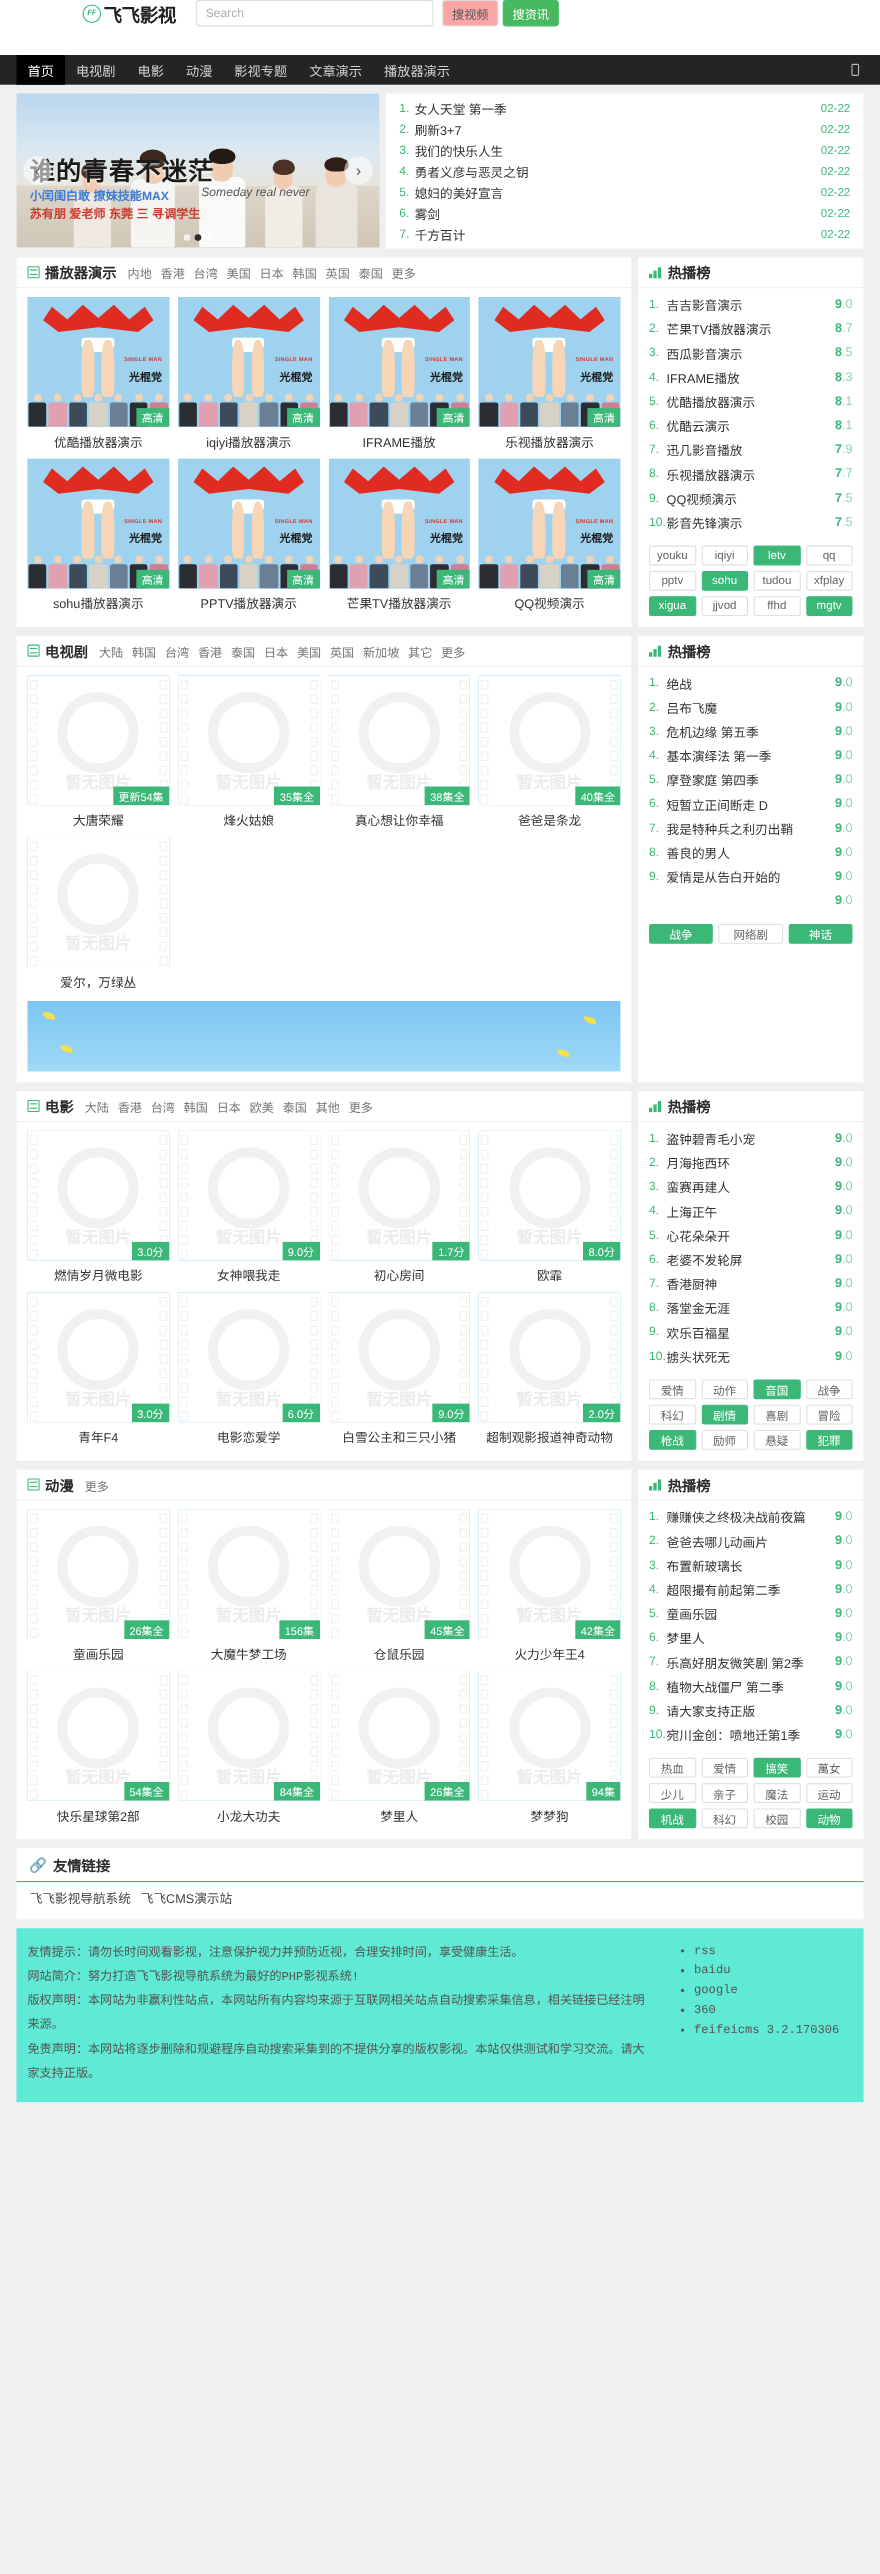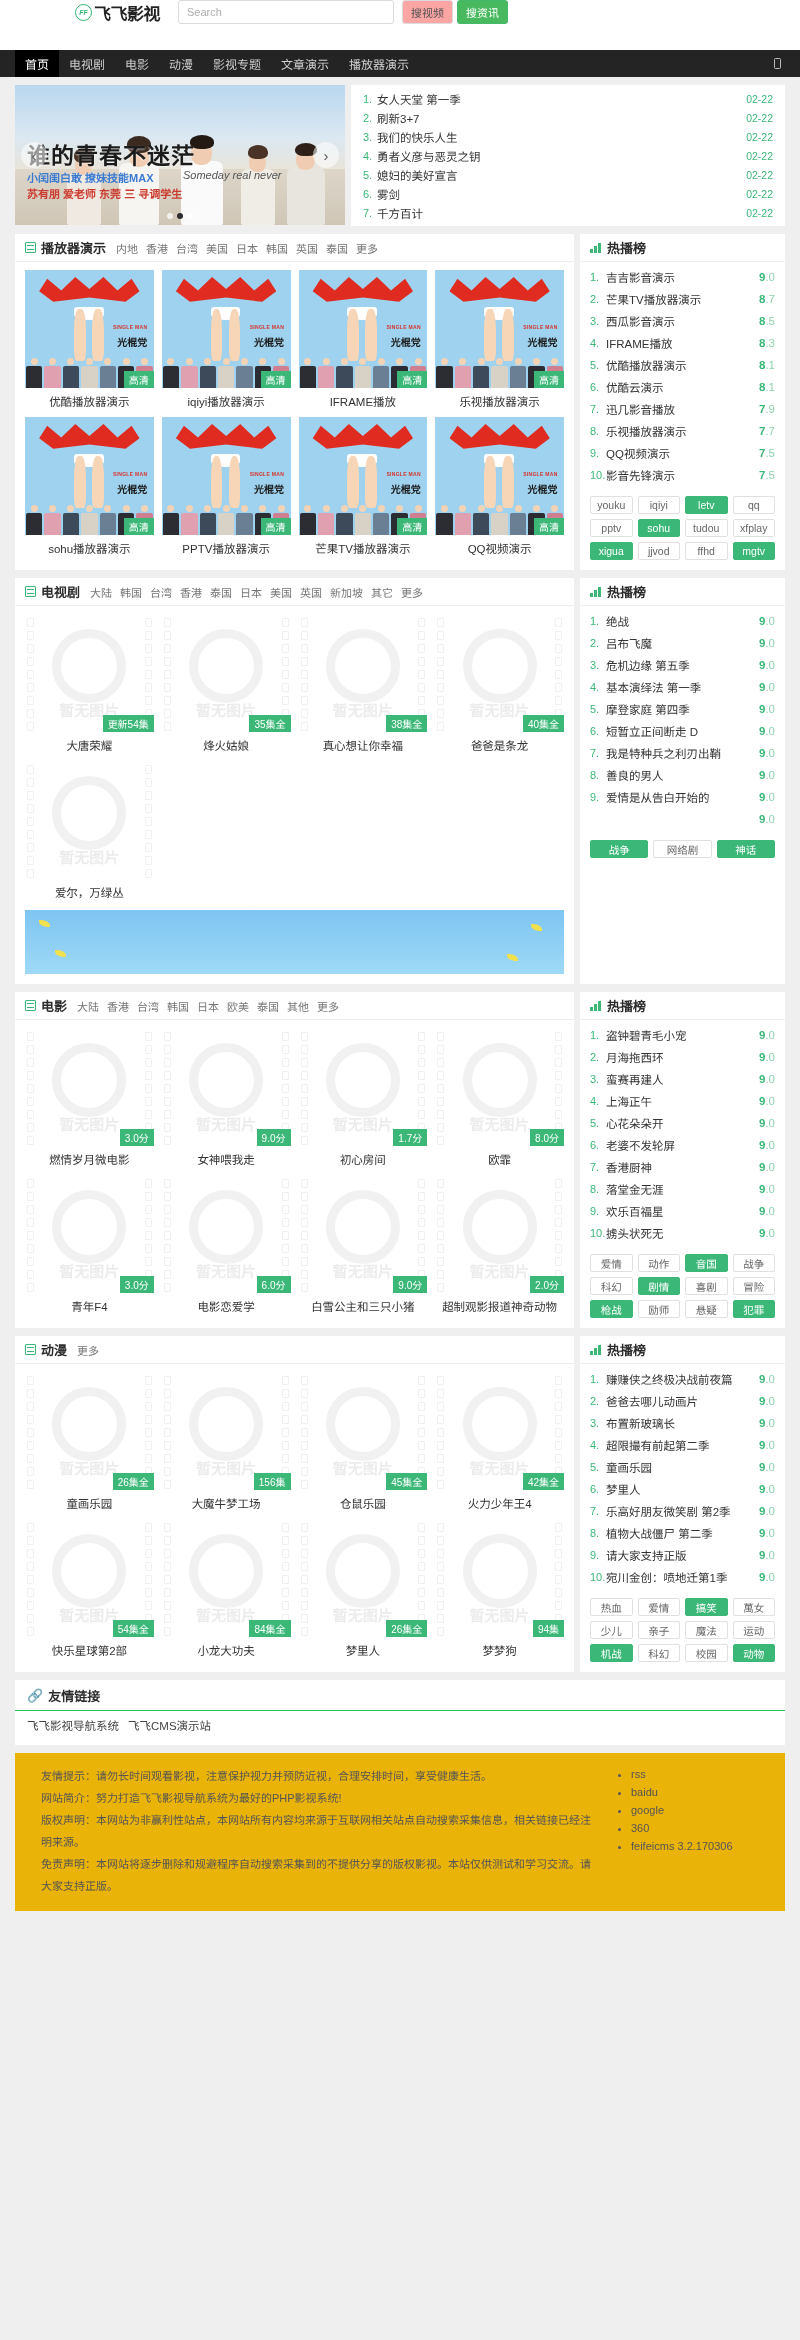--- a/index.html
+++ b/index.html
@@ -183,21 +183,21 @@
   }
   .leaf { position: absolute; width: 11px; height: 7px; background: #f2e14c; border-radius: 0 80% 0 80%; }
 
   
   .fl-head { display: flex; align-items: center; height: 30px; padding: 0 12px; }
   .link-ico { color: #3bb878; font-size: 13px; margin-right: 5px; }
   .fl-body { padding: 6px 12px 12px 12px; border-top: 1px solid #22c55e; font-size: 11.5px; color: #444; }
   .fl-body a { color: #444; text-decoration: none; margin-right: 9px; cursor: pointer; }
 
   
-  .footer { background: #eab308; margin-top: 8px; margin-bottom: 10px; display: flex; padding: 12px 14px 14px 26px; }
+  .footer { background: #5eead4; margin-top: 8px; margin-bottom: 10px; display: flex; padding: 12px 14px 14px 10px; font-family: Liberation Mono, monospace; }
   .foot-left { flex: 1; }
   .foot-line { font-size: 11px; color: #555; line-height: 22px; }
   .foot-right { width: 180px; padding-left: 26px; }
   .foot-right ul { margin: 0; padding-left: 14px; }
   .foot-right li { font-size: 11px; color: #555; line-height: 18px; }
   .foot-right li a { color: #555; text-decoration: none; cursor: pointer; }
 </style>
 </head>
 <body>
 

